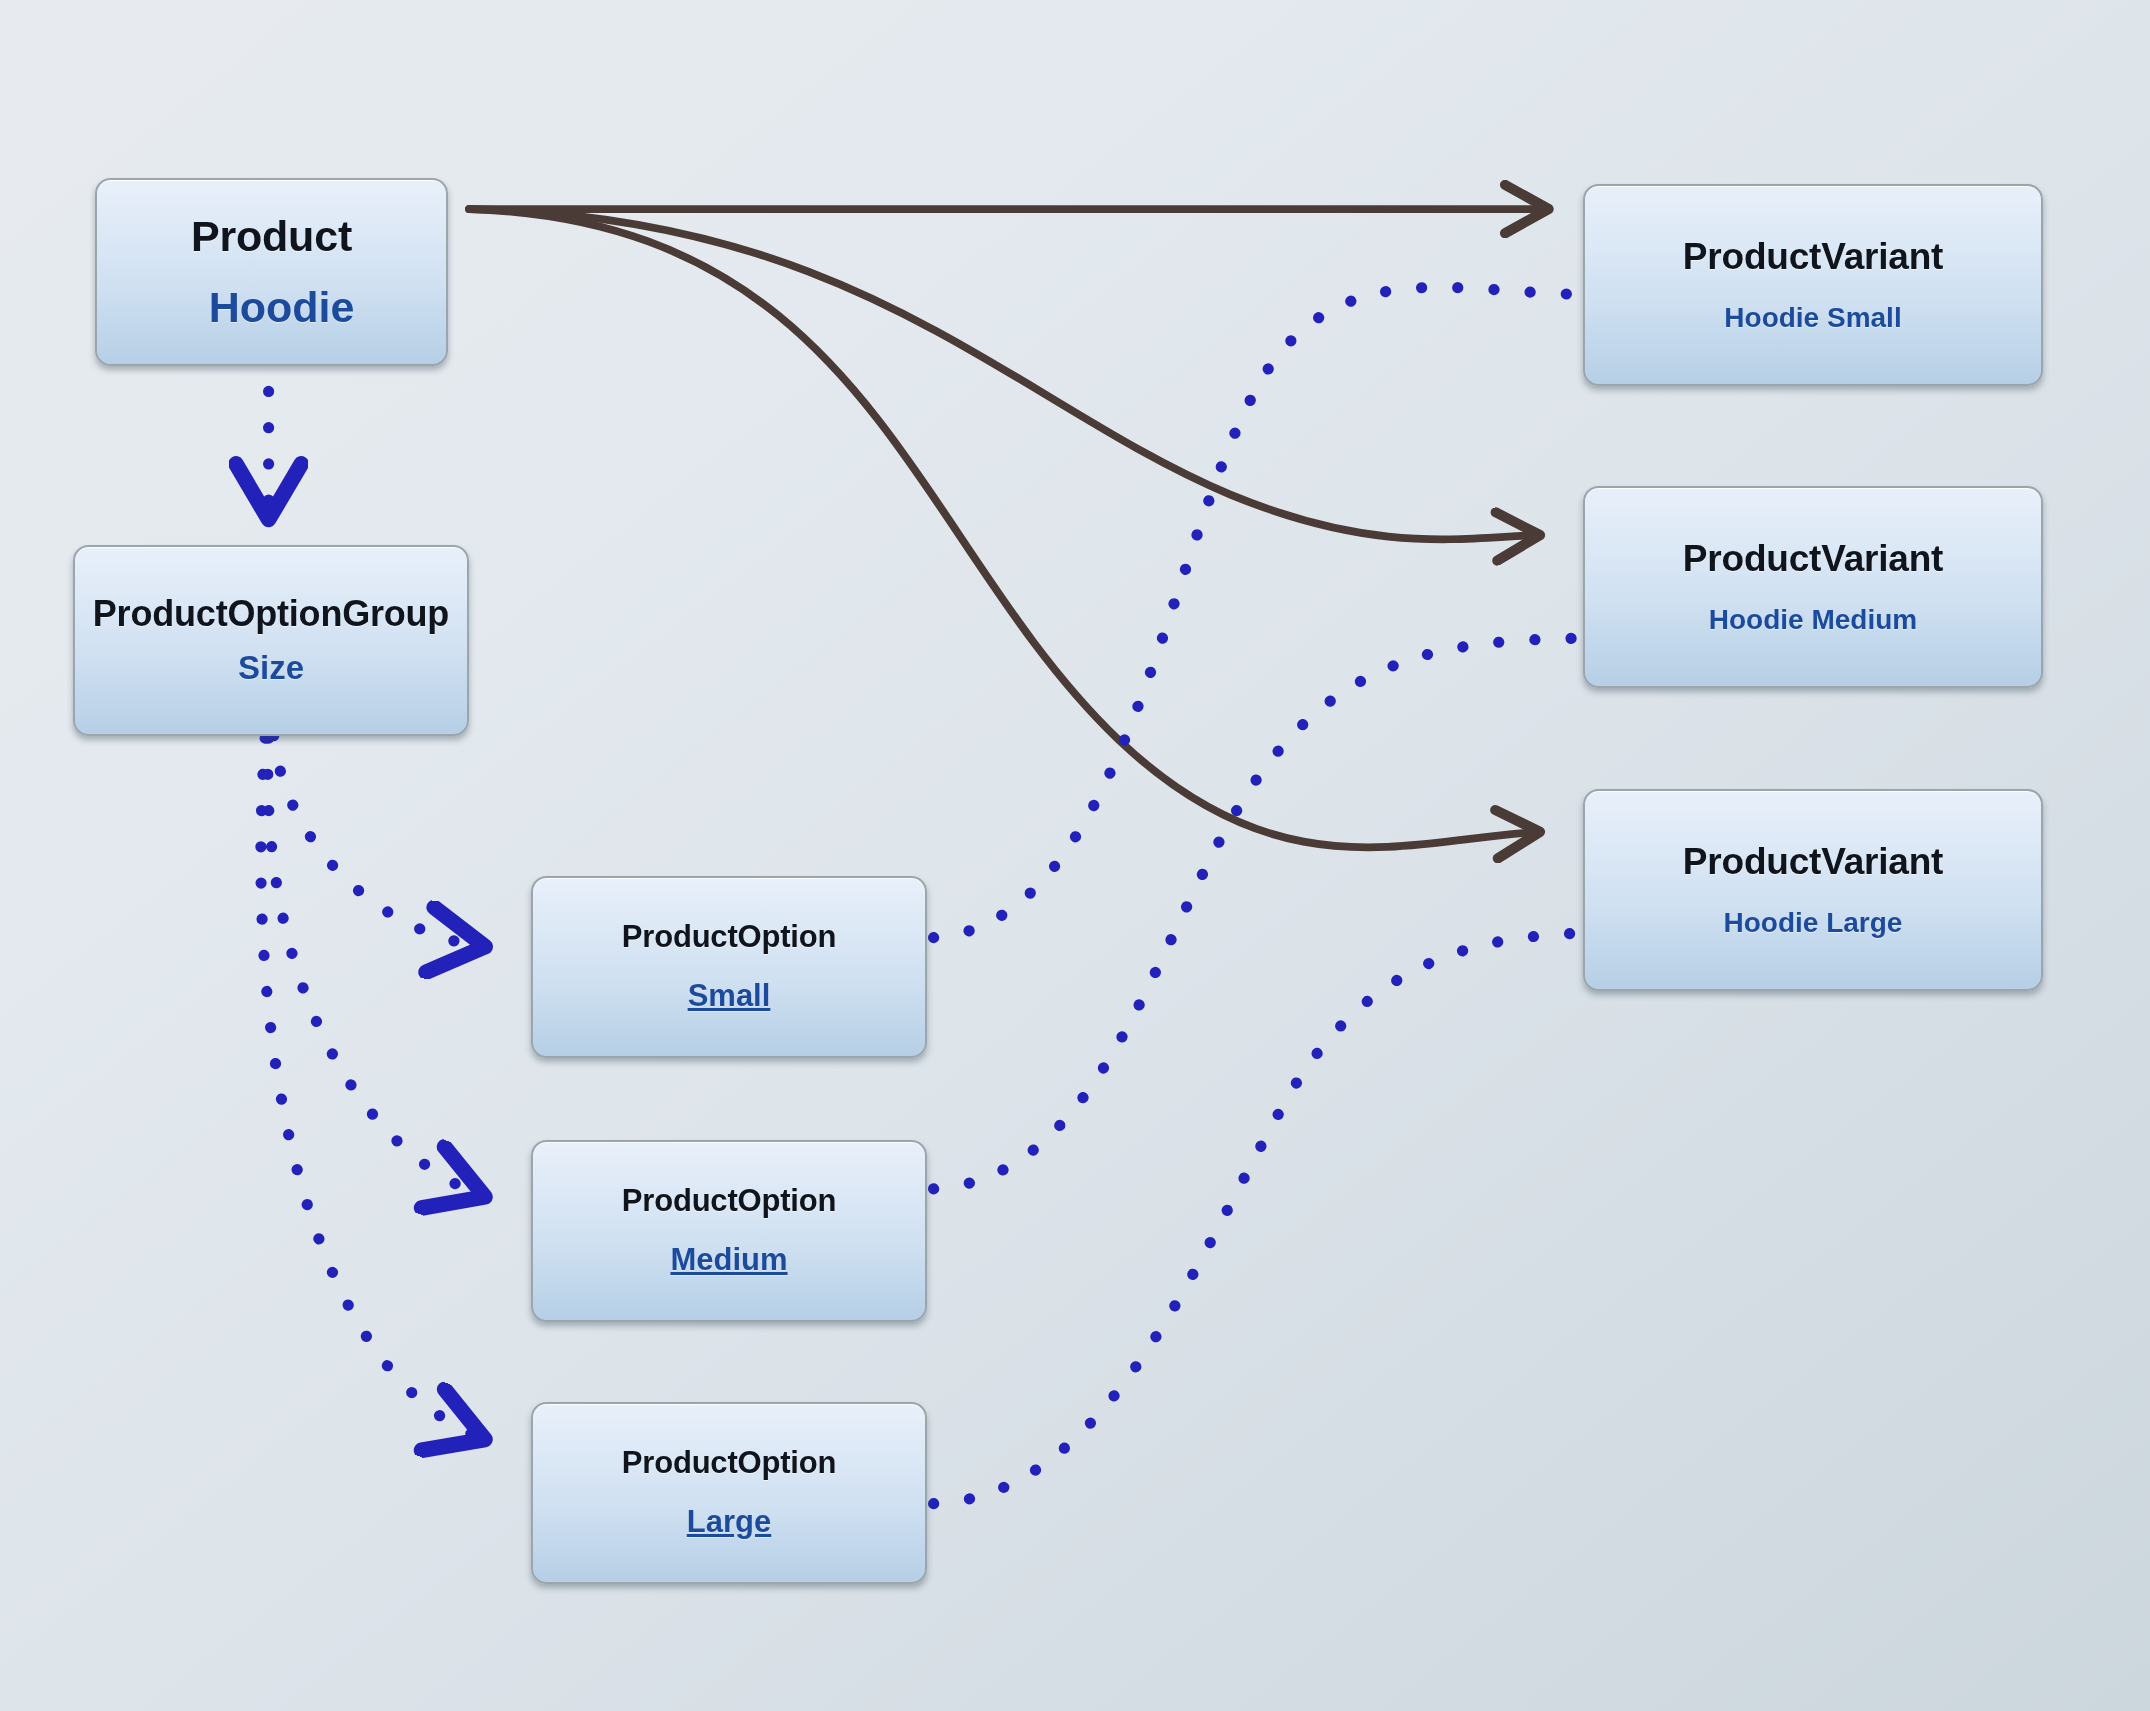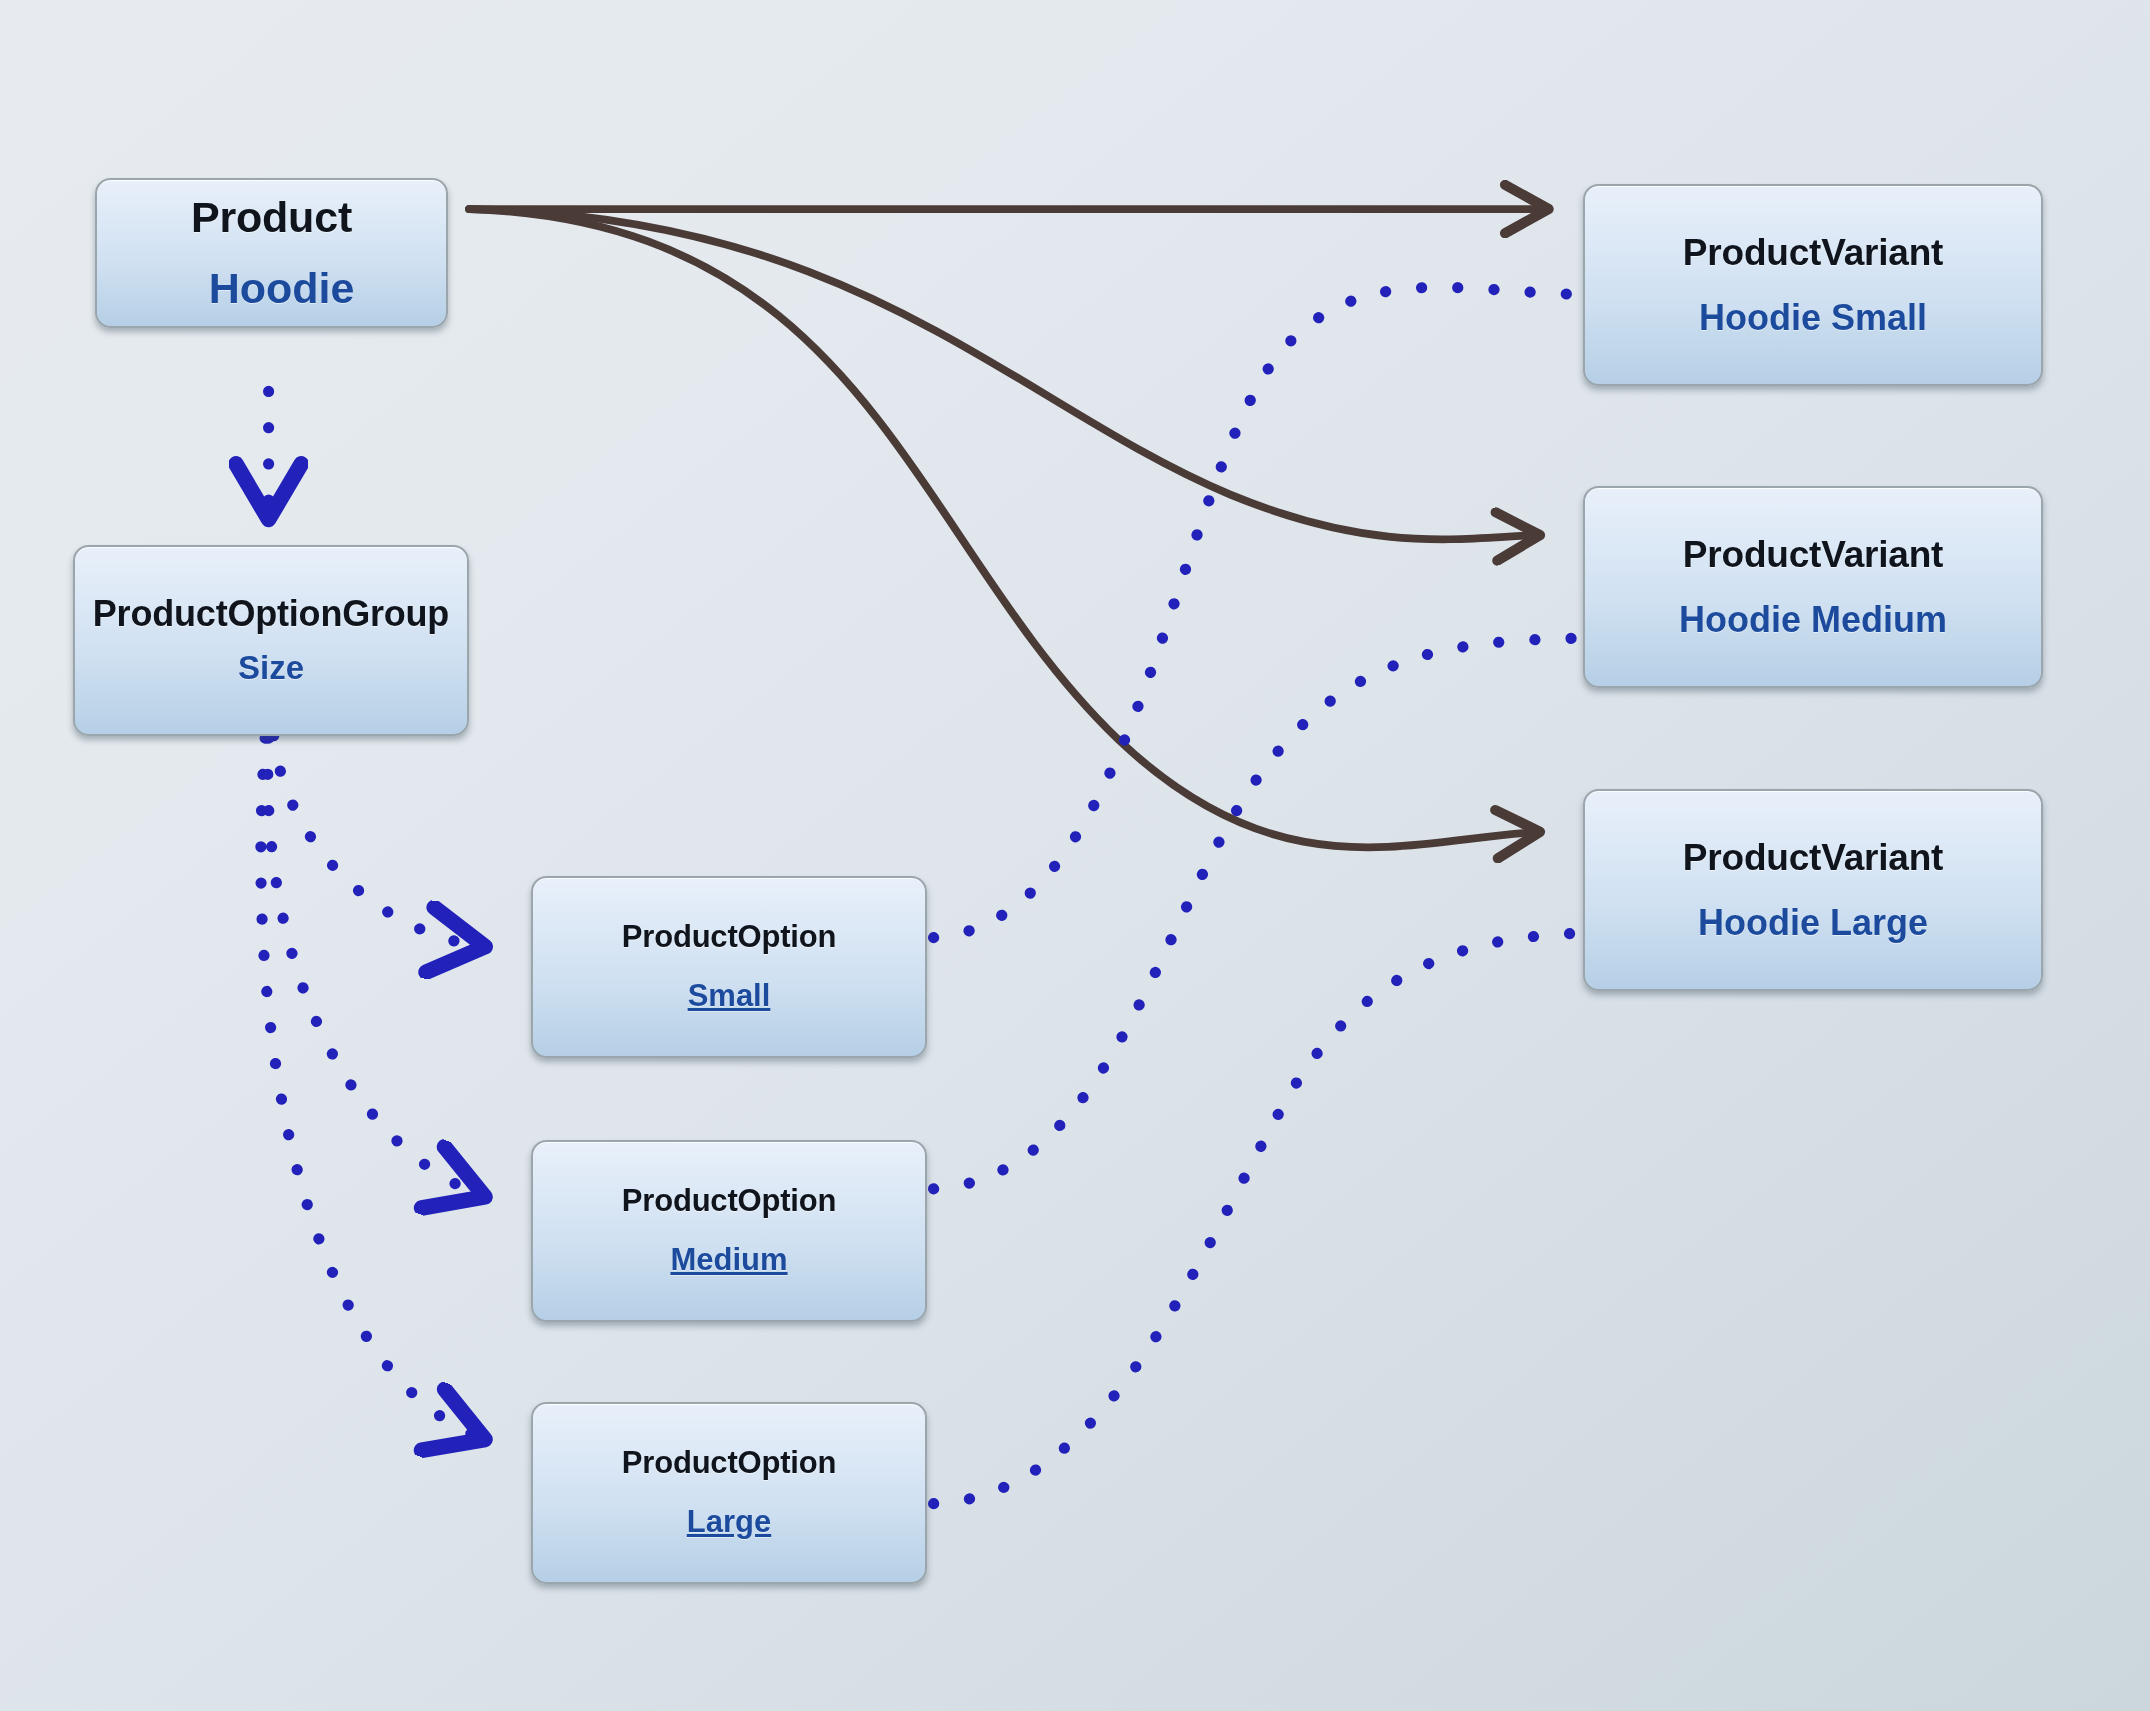--- a/index.html
+++ b/index.html
@@ -63,21 +63,21 @@
   }
   .node .subtitle {
     font-weight: bold;
     color: #1c4b9e;
     text-shadow: 0 0.9px 0 rgba(255,255,255,0.5);
     line-height: 1.05;
   }
 
   
   .node.lg .title    { font-size: 37px; }
-  .node.lg .subtitle { font-size: 36px; margin-top: 26px; }
+  .node.lg .subtitle { font-size: 28px; margin-top: 26px; }
 
   .node.xl .title    { font-size: 43px; }
   .node.xl .subtitle { font-size: 43px; margin-top: 26px; margin-left: 20px; }
 
   .node.md .title    { font-size: 31px; }
   .node.md .subtitle { font-size: 31px; margin-top: 26px; text-decoration: underline; }
 
   .node.sm .title    { font-size: 36px; }
   .node.sm .subtitle { font-size: 33px; margin-top: 18px; }
 </style>
@@ -119,21 +119,21 @@
                C 1570 300, 1700 340, 1832 342"></path>
 
       <path d="M 1085 1382 C 1300 1370, 1350 1040, 1480 880
                C 1580 755, 1700 745, 1832 742"></path>
 
       <path d="M 1085 1748 C 1290 1740, 1390 1460, 1500 1270
                C 1590 1120, 1710 1090, 1832 1085"></path>
     </g>
   </svg>
 
-  <div class="node xl" style="left:95px; top:178px; width:353px; height:150px;">
+  <div class="node xl" style="left:95px; top:178px; width:353px; height:188px;">
     <div class="title">Product</div>
     <div class="subtitle">Hoodie</div>
   </div>
 
   <div class="node sm" style="left:73px; top:545px; width:396px; height:191px;">
     <div class="title">ProductOptionGroup</div>
     <div class="subtitle">Size</div>
   </div>
 
   <div class="node md" style="left:531px; top:876px; width:396px; height:182px;">

